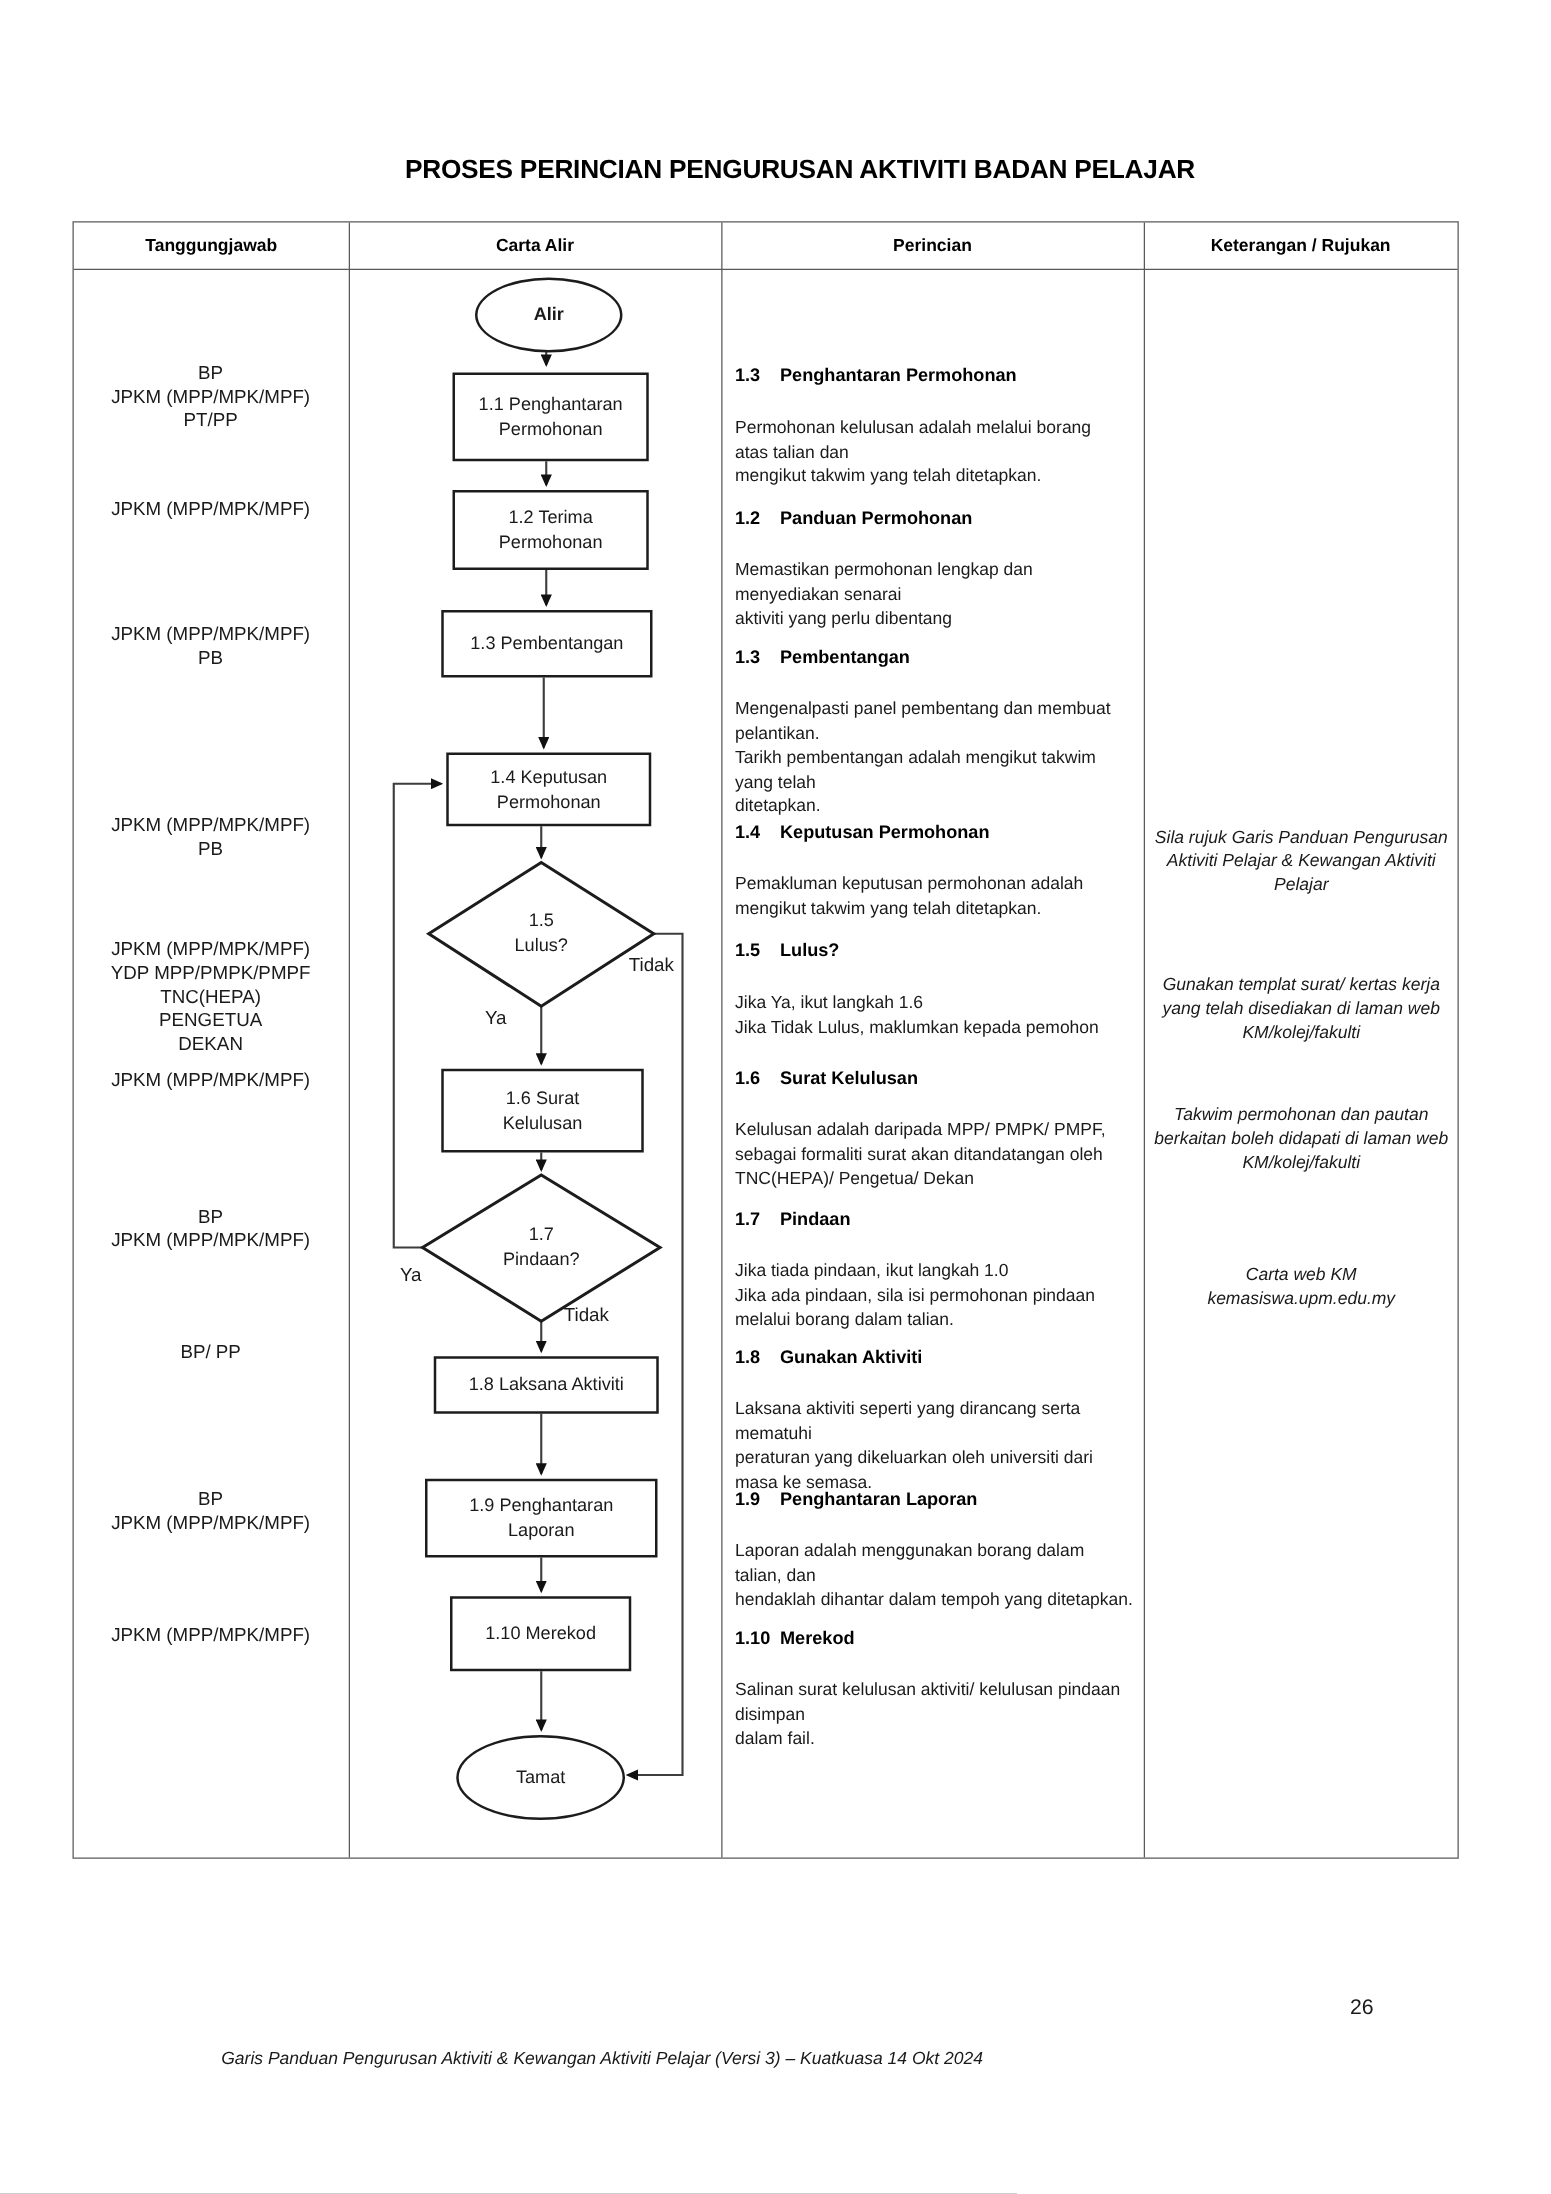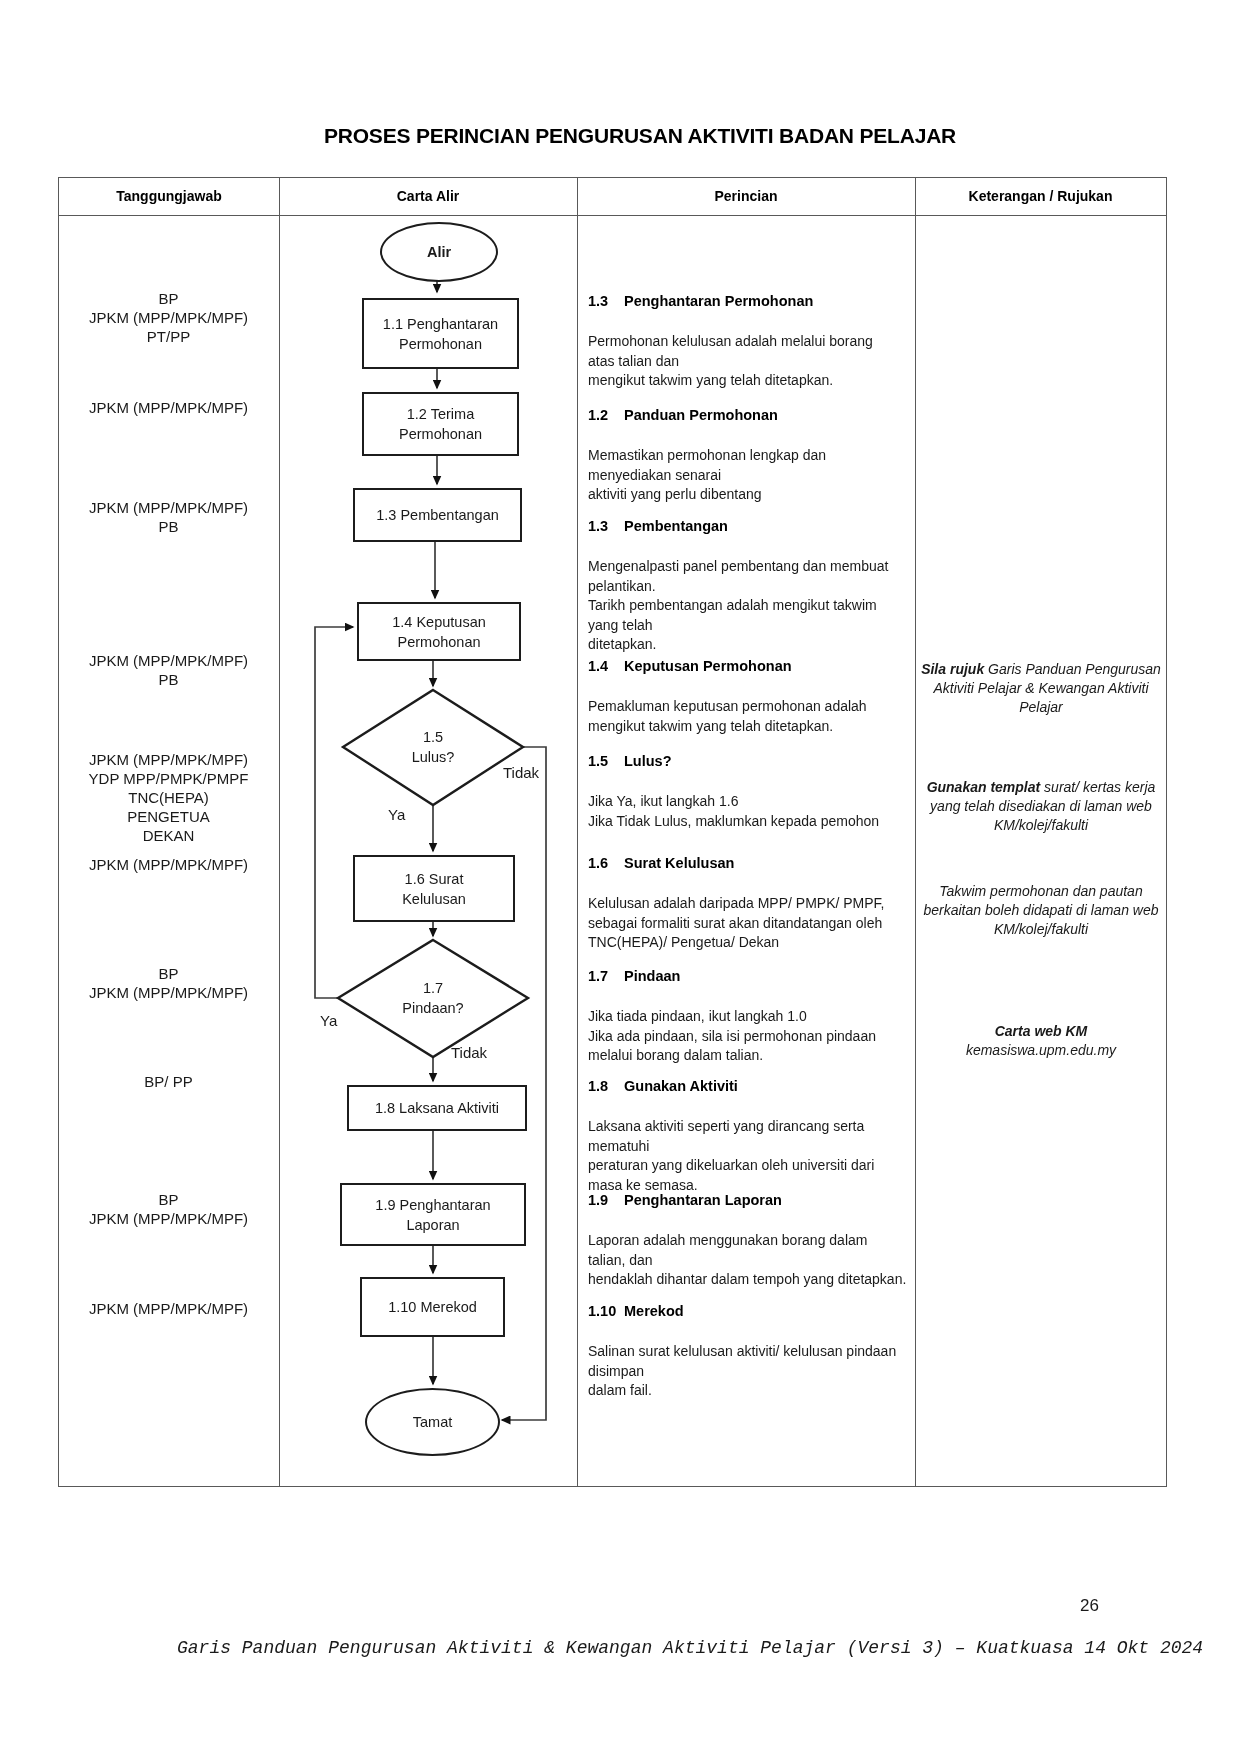--- a/index.html
+++ b/index.html
@@ -37,23 +37,23 @@
     font-size:14.5px;line-height:20px;white-space:pre-line;
   }
   .edge-label{z-index:3;font-size:15px;}
   .d-head{left:588px;width:324px;font-size:14.5px;font-weight:bold;color:#000;}
   .d-head .num{display:inline-block;min-width:36px;}
   .d-body{left:588px;width:326px;font-size:14px;line-height:19.5px;white-space:pre-line;}
   .note{
     left:918px;width:246px;text-align:center;font-style:italic;
     font-size:14px;line-height:19px;
   }
-  .note .lead{font-weight:bold;margin-top:12px;}
+  .note .lead{font-weight:normal;}
   .note .lead.block{display:block;}
-  .footer{top:1638px;left:177px;font-size:18px;font-style:italic;font-family:Liberation Mono, monospace;}
+  .footer{top:1638px;left:177px;font-size:14px;font-style:italic;}
   .pagenum{top:1596px;left:1080px;font-size:17px;}
   svg.flow{position:absolute;top:0;left:0;z-index:1;}
 </style>
 </head>
 <body>
 
 <div class="page">
 
   <div class="abs title">PROSES PERINCIAN PENGURUSAN AKTIVITI BADAN PELAJAR</div>
 

